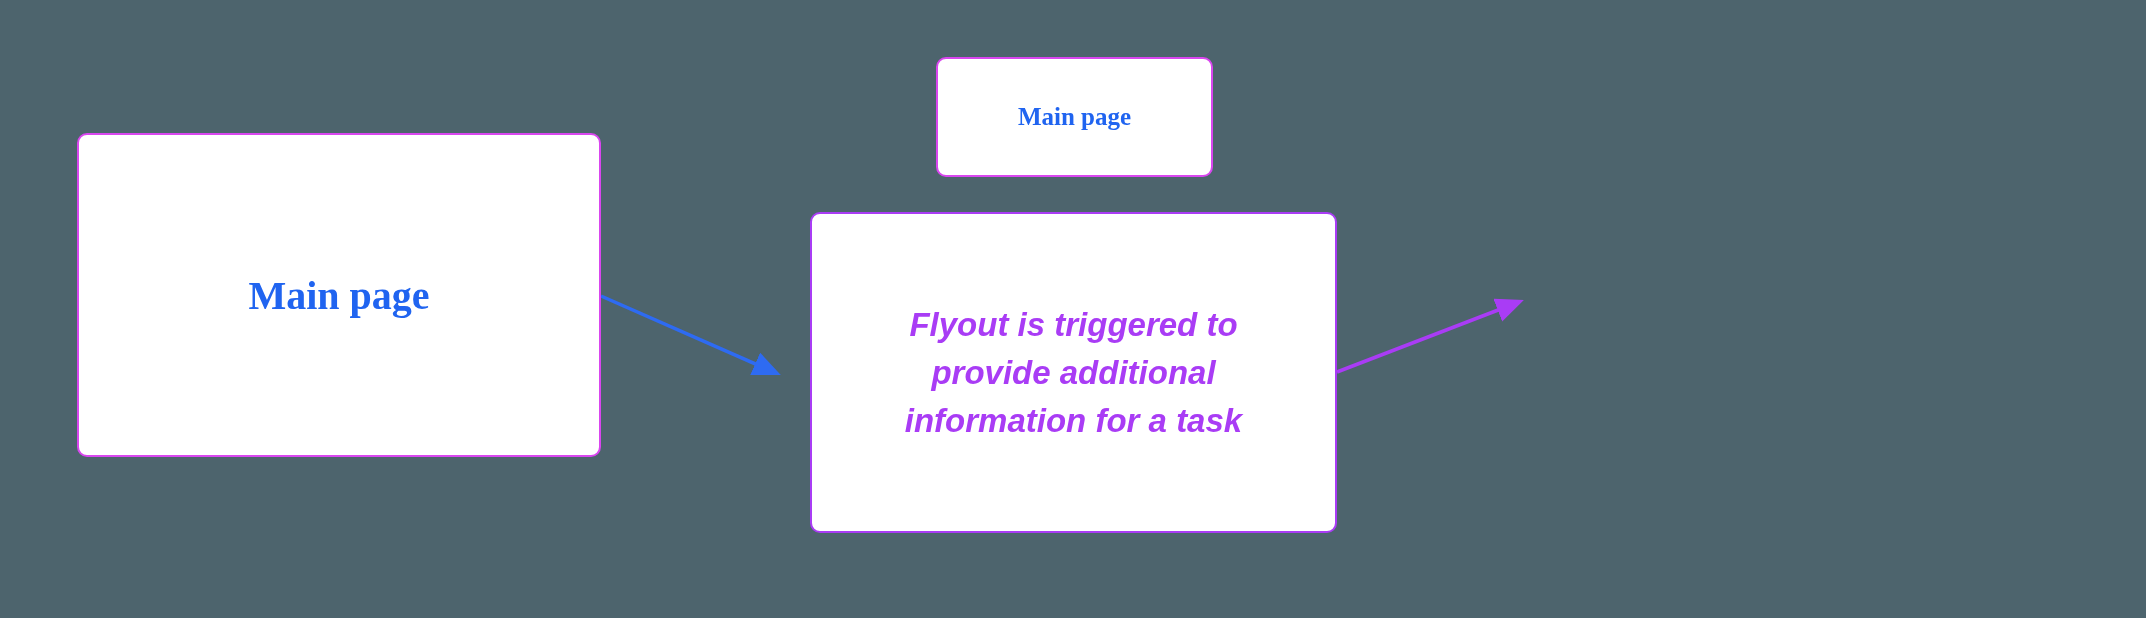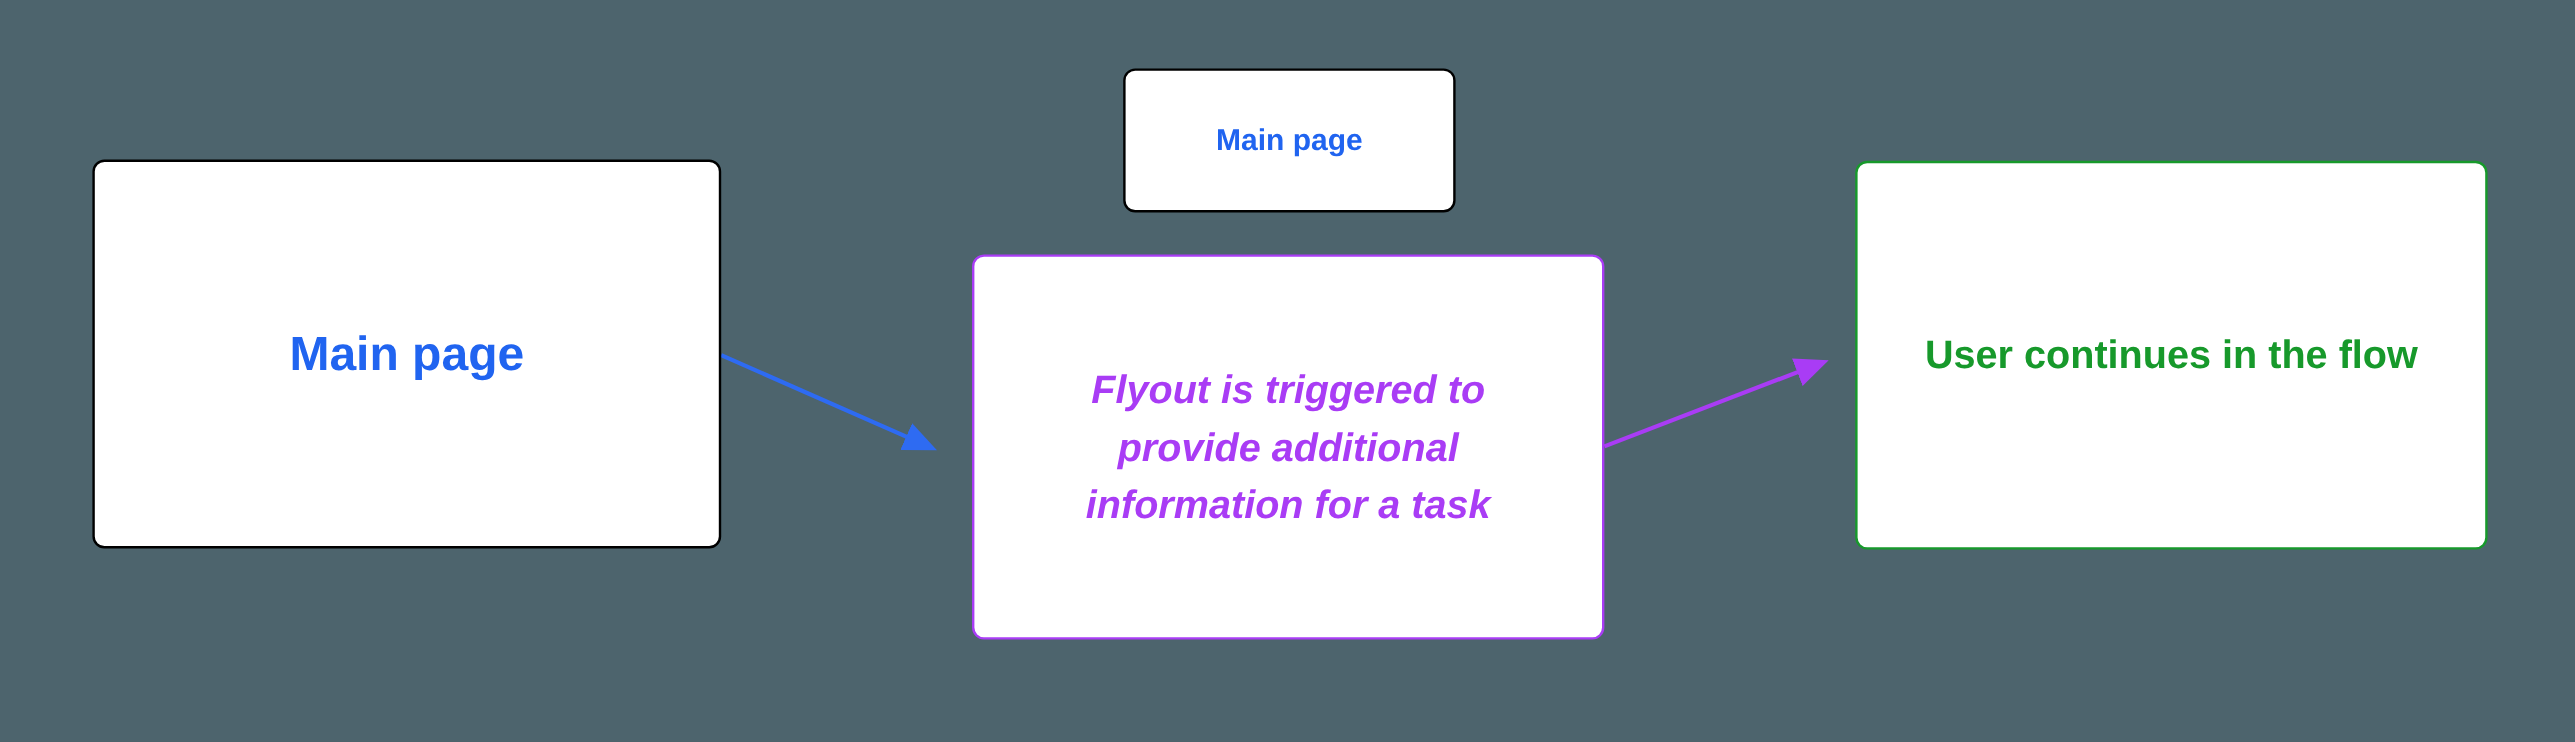--- a/index.html
+++ b/index.html
@@ -33,21 +33,21 @@
     align-items: center;
     justify-content: center;
     text-align: center;
     font-weight: 700;
     box-sizing: border-box;
   }
   .node .label {
     white-space: pre-line;
     display: block;
   }
-  .node-blue   { border: 2px solid #000000; color: #2064f0; }
+  .node-blue   { border: 2px solid #d946ef; color: #2064f0; font-family: Liberation Serif, serif; }
   .node-purple { border: 2px solid #a93cf5; color: #a93cf5; font-style: italic; }
   .node-green  { border: 2px solid #17992b; color: #17992b; }
 
   .node-main {
     left: 77px;  top: 133px;
     width: 524px; height: 324px;
     font-size: 40px;
   }
   .node-main-small {
     left: 936px; top: 57px;
@@ -92,17 +92,14 @@
   <div class="node node-blue node-main-small">
     <span class="label">Main page</span>
   </div>
 
   <div class="node node-purple node-flyout">
     <span class="label">Flyout is triggered to
 provide additional
 information for a task</span>
   </div>
 
-  <div class="node node-green node-continue">
-    <span class="label">User continues in the flow</span>
-  </div>
 
 </div>
 
 </body></html>

